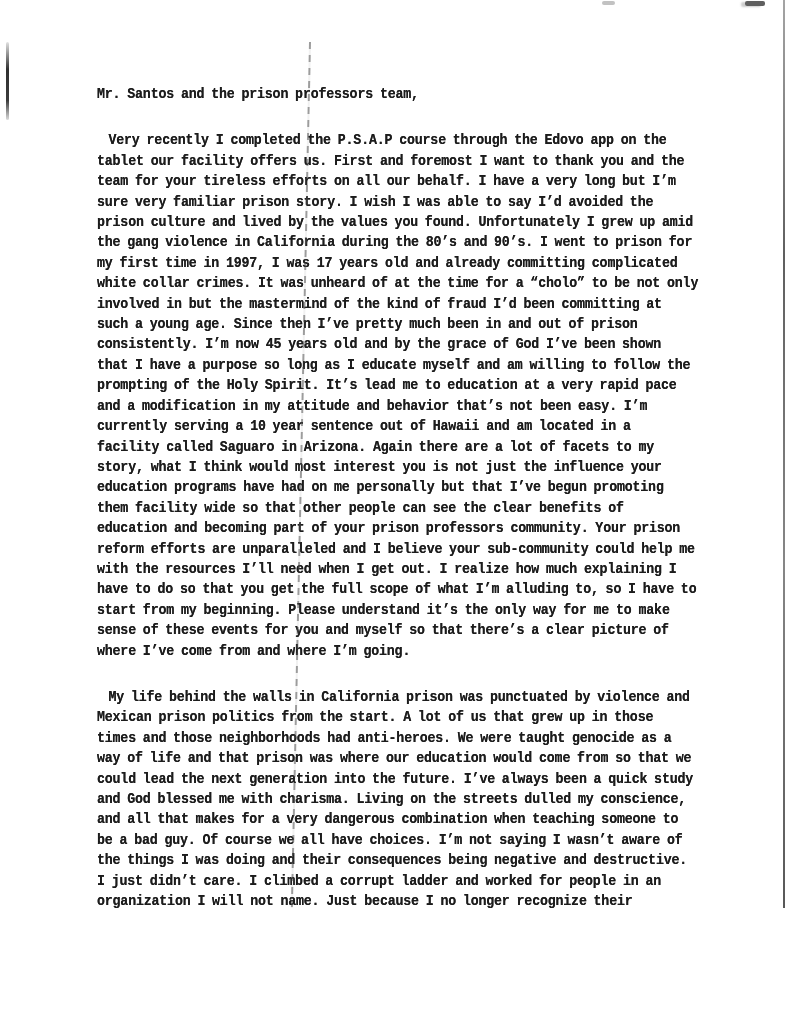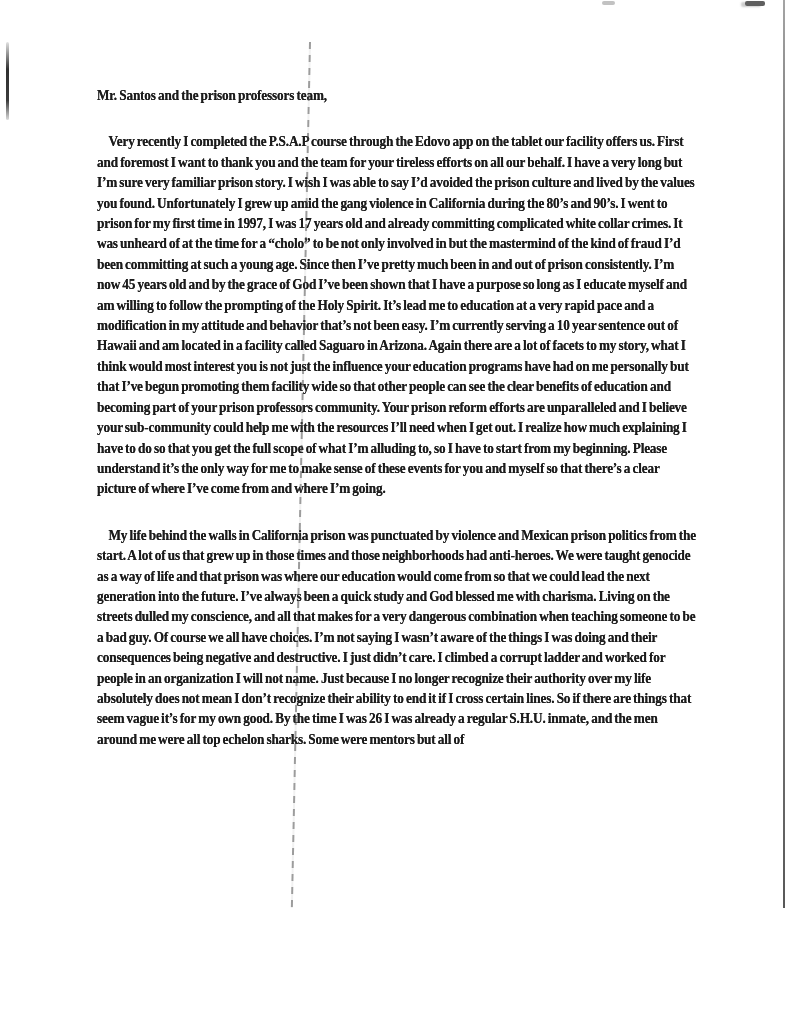--- a/index.html
+++ b/index.html
@@ -6,21 +6,21 @@
     margin: 0;
     padding: 0;
     background: #ffffff;
   }
   .page {
     position: relative;
     width: 787px;
     height: 908px;
     background: #ffffff;
     overflow: hidden;
-    font-family: Liberation Serif, serif;
+    font-family: Liberation Mono, monospace;
   }
   
   .letter {
     position: absolute;
     left: 97px;
     top: 85px;
     width: 680px;
     transform: scaleX(0.885);
     transform-origin: 0 0;
     color: #1c1c1c;

